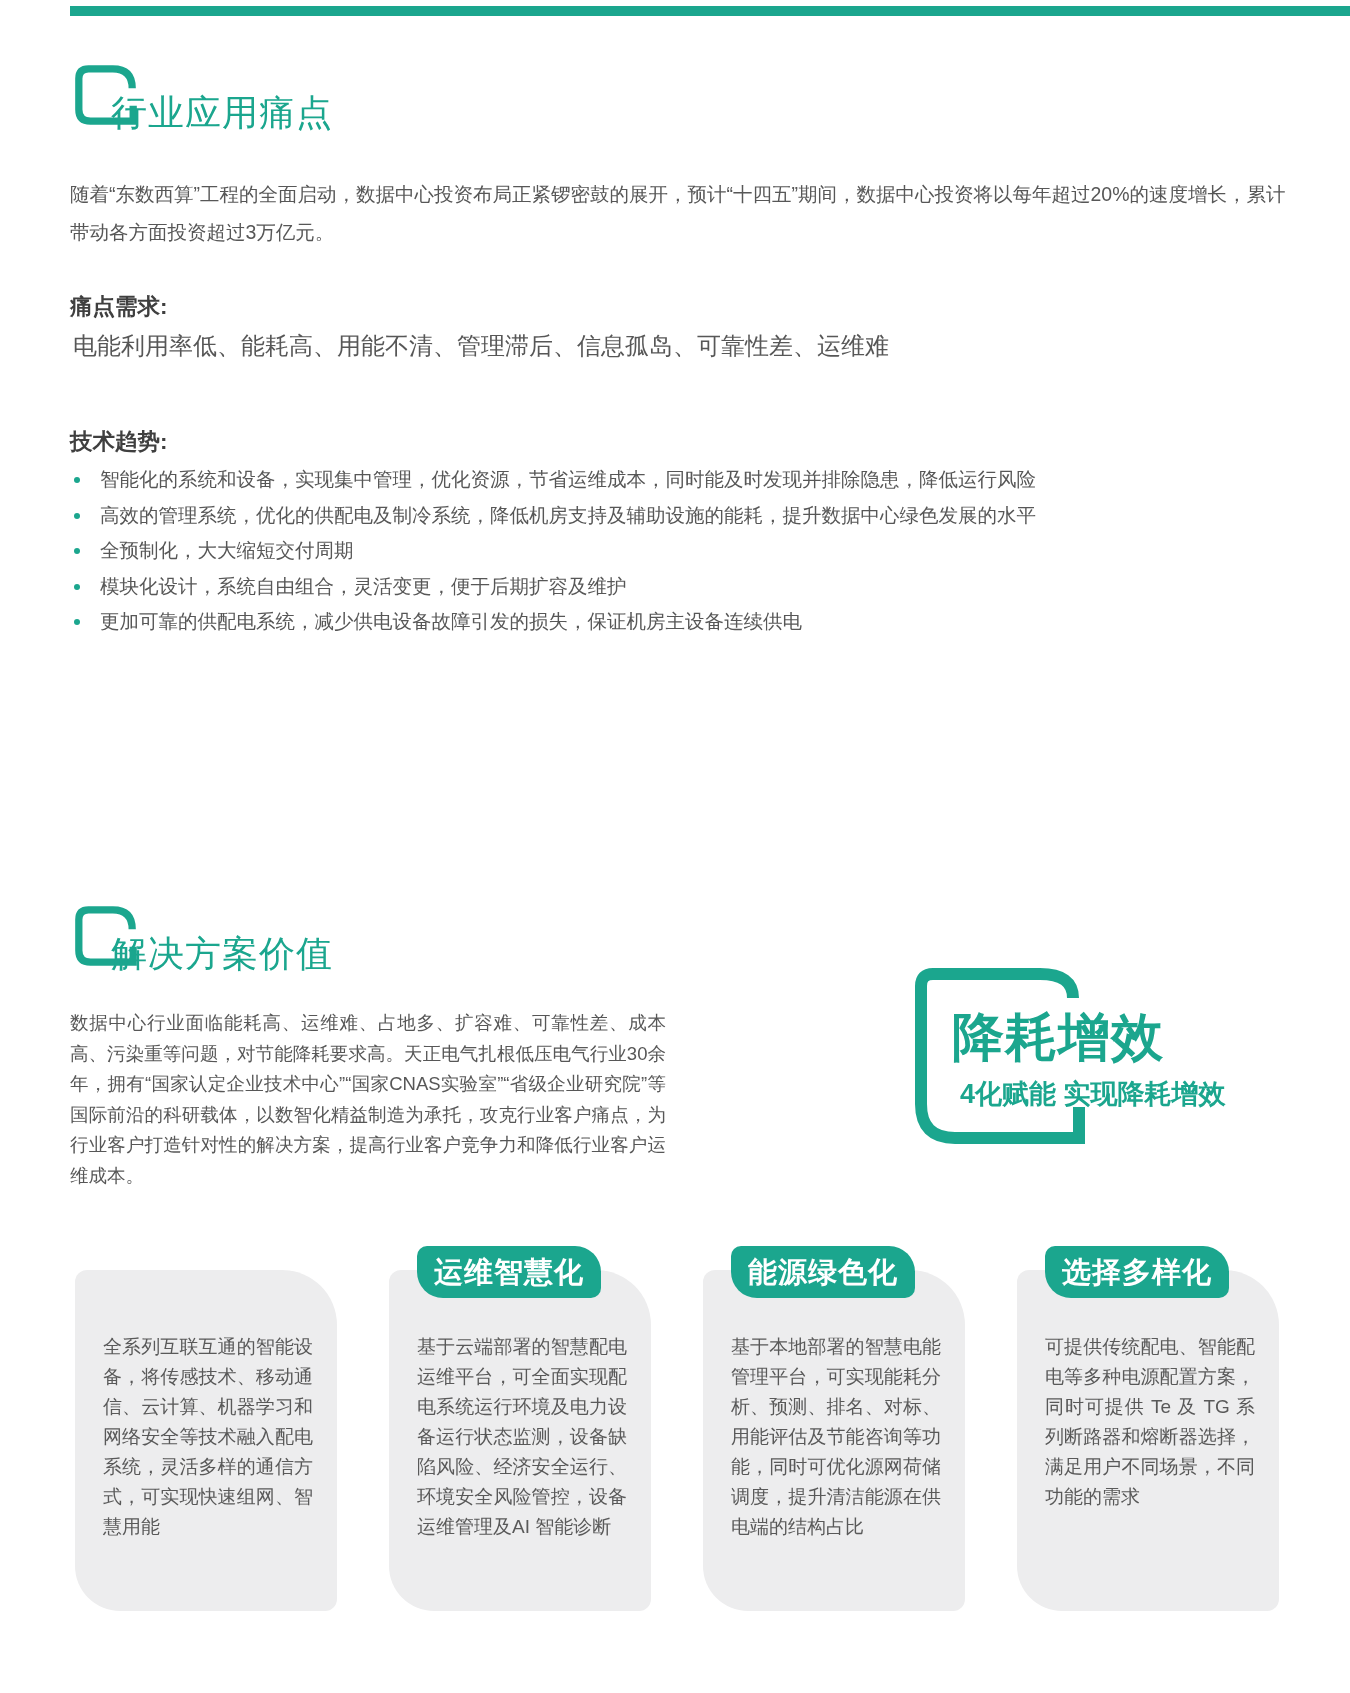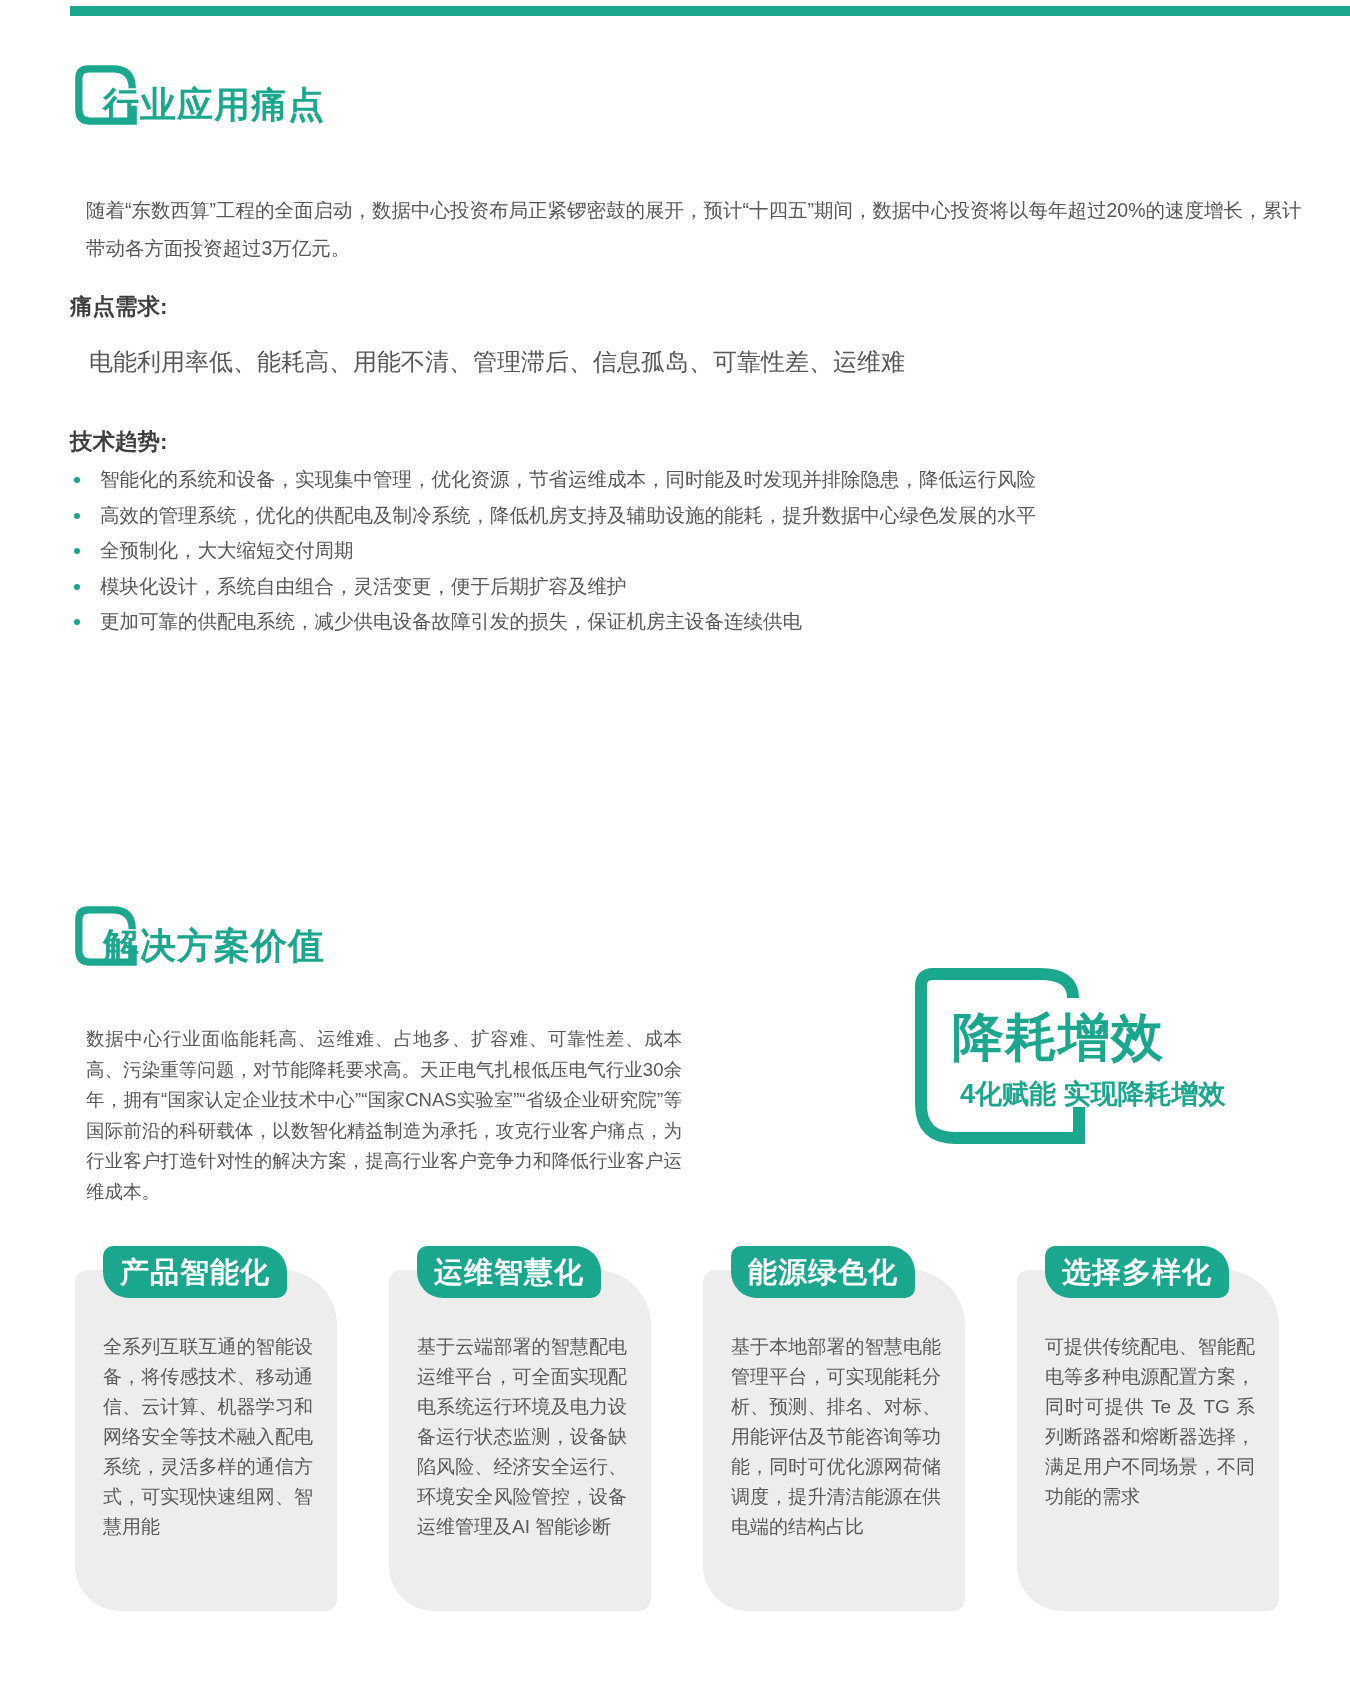--- a/index.html
+++ b/index.html
@@ -10,24 +10,24 @@
   }
   html,body{margin:0;padding:0;background:#ffffff;}
   body{font-family:"Liberation Sans",sans-serif;}
   .page{position:relative;width:1350px;height:1693px;background:#ffffff;overflow:hidden;}
 
   .top-bar{position:absolute;left:70px;top:6px;width:1280px;height:10px;background:var(--teal);}
 
   
   .sec-header{position:absolute;width:420px;height:90px;}
   .sec-header svg{position:absolute;left:0;top:0;}
-  .sec-title{position:absolute;left:22px;top:14px;margin:8px;font-size:36px;line-height:42px;
-             font-weight:bold;color:var(--teal);letter-spacing:1px;white-space:nowrap;}
+  .sec-title{position:absolute;left:22px;top:14px;margin:16px;font-size:36px;line-height:42px;
+             font-weight:normal;color:var(--teal);letter-spacing:1px;white-space:nowrap;}
 
-  .para{position:absolute;margin:16px;color:var(--text);}
+  .para{position:absolute;margin:0;color:var(--text);}
   .intro1{left:70px;top:176px;width:1222px;font-size:19.5px;line-height:37.5px;}
   .sub-heading{position:absolute;margin:0;left:70px;font-size:22.5px;font-weight:bold;color:var(--dark);}
   .pain-heading{top:291px;}
   .pain-text{left:73px;top:333px;font-size:24px;line-height:26px;}
   .trend-heading{top:426px;}
 
   .trend-list{position:absolute;left:70px;top:462px;margin:0;padding:0;list-style:none;}
   .trend-list li{position:relative;padding-left:30px;font-size:19.5px;line-height:35.5px;color:var(--text);}
   .bullet-dot{position:absolute;left:4px;top:15px;width:6px;height:6px;border-radius:50%;background:var(--teal);}
 
@@ -90,21 +90,20 @@
 
   <div class="value-badge">
     <svg width="176" height="182" viewBox="0 0 176 182">
       <path d="M 161 33 Q 161 9 128 9 L 21 9 Q 9 9 9 21 L 9 139 Q 9 173 43 173 L 167 173 L 167 142" fill="none" stroke="#1BA68E" stroke-width="12"></path>
     </svg>
     <h2 class="value-title">降耗增效</h2>
     <p class="value-sub">4化赋能 实现降耗增效</p>
   </div>
 
   <div class="card card-1">
-    <div class="card-badge">产品智能化</div>
     <div class="card-panel">
       <p class="card-body">全系列互联互通的智能设备，将传感技术、移动通信、云计算、机器学习和网络安全等技术融入配电系统，灵活多样的通信方式，可实现快速组网、智慧用能</p>
     </div>
   </div>
 
   <div class="card card-2">
     <div class="card-badge">运维智慧化</div>
     <div class="card-panel">
       <p class="card-body">基于云端部署的智慧配电运维平台，可全面实现配电系统运行环境及电力设备运行状态监测，设备缺陷风险、经济安全运行、环境安全风险管控，设备运维管理及AI 智能诊断</p>
     </div>

